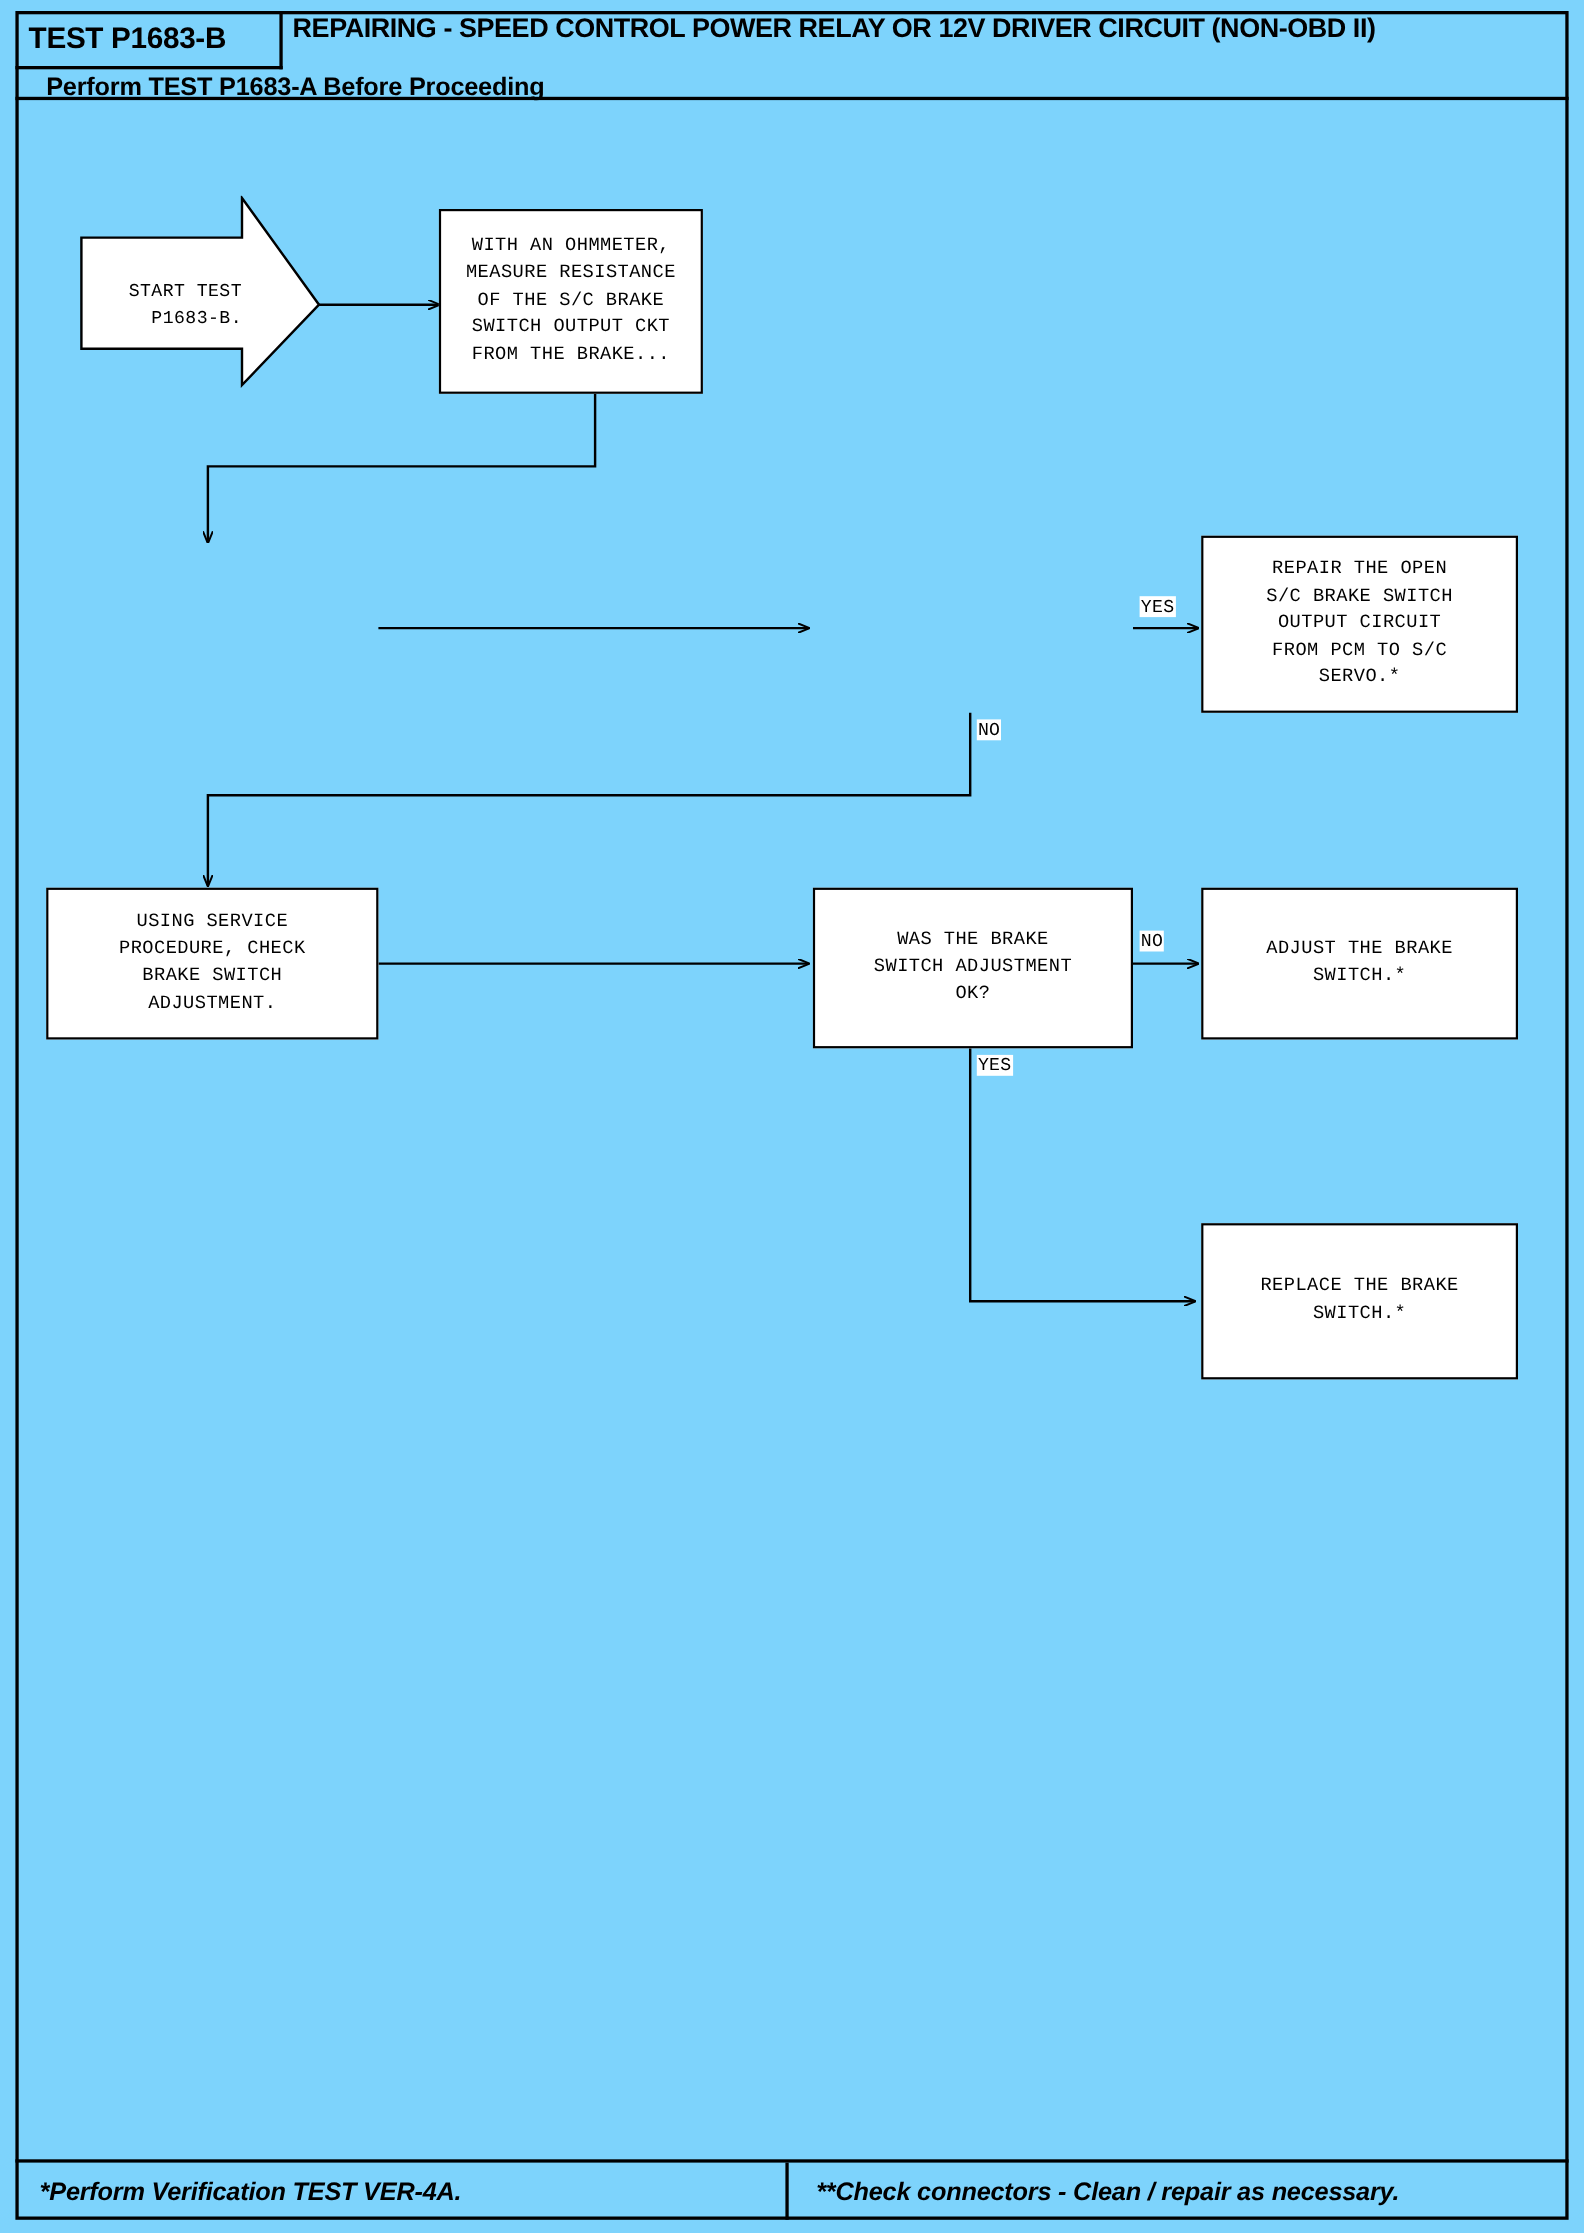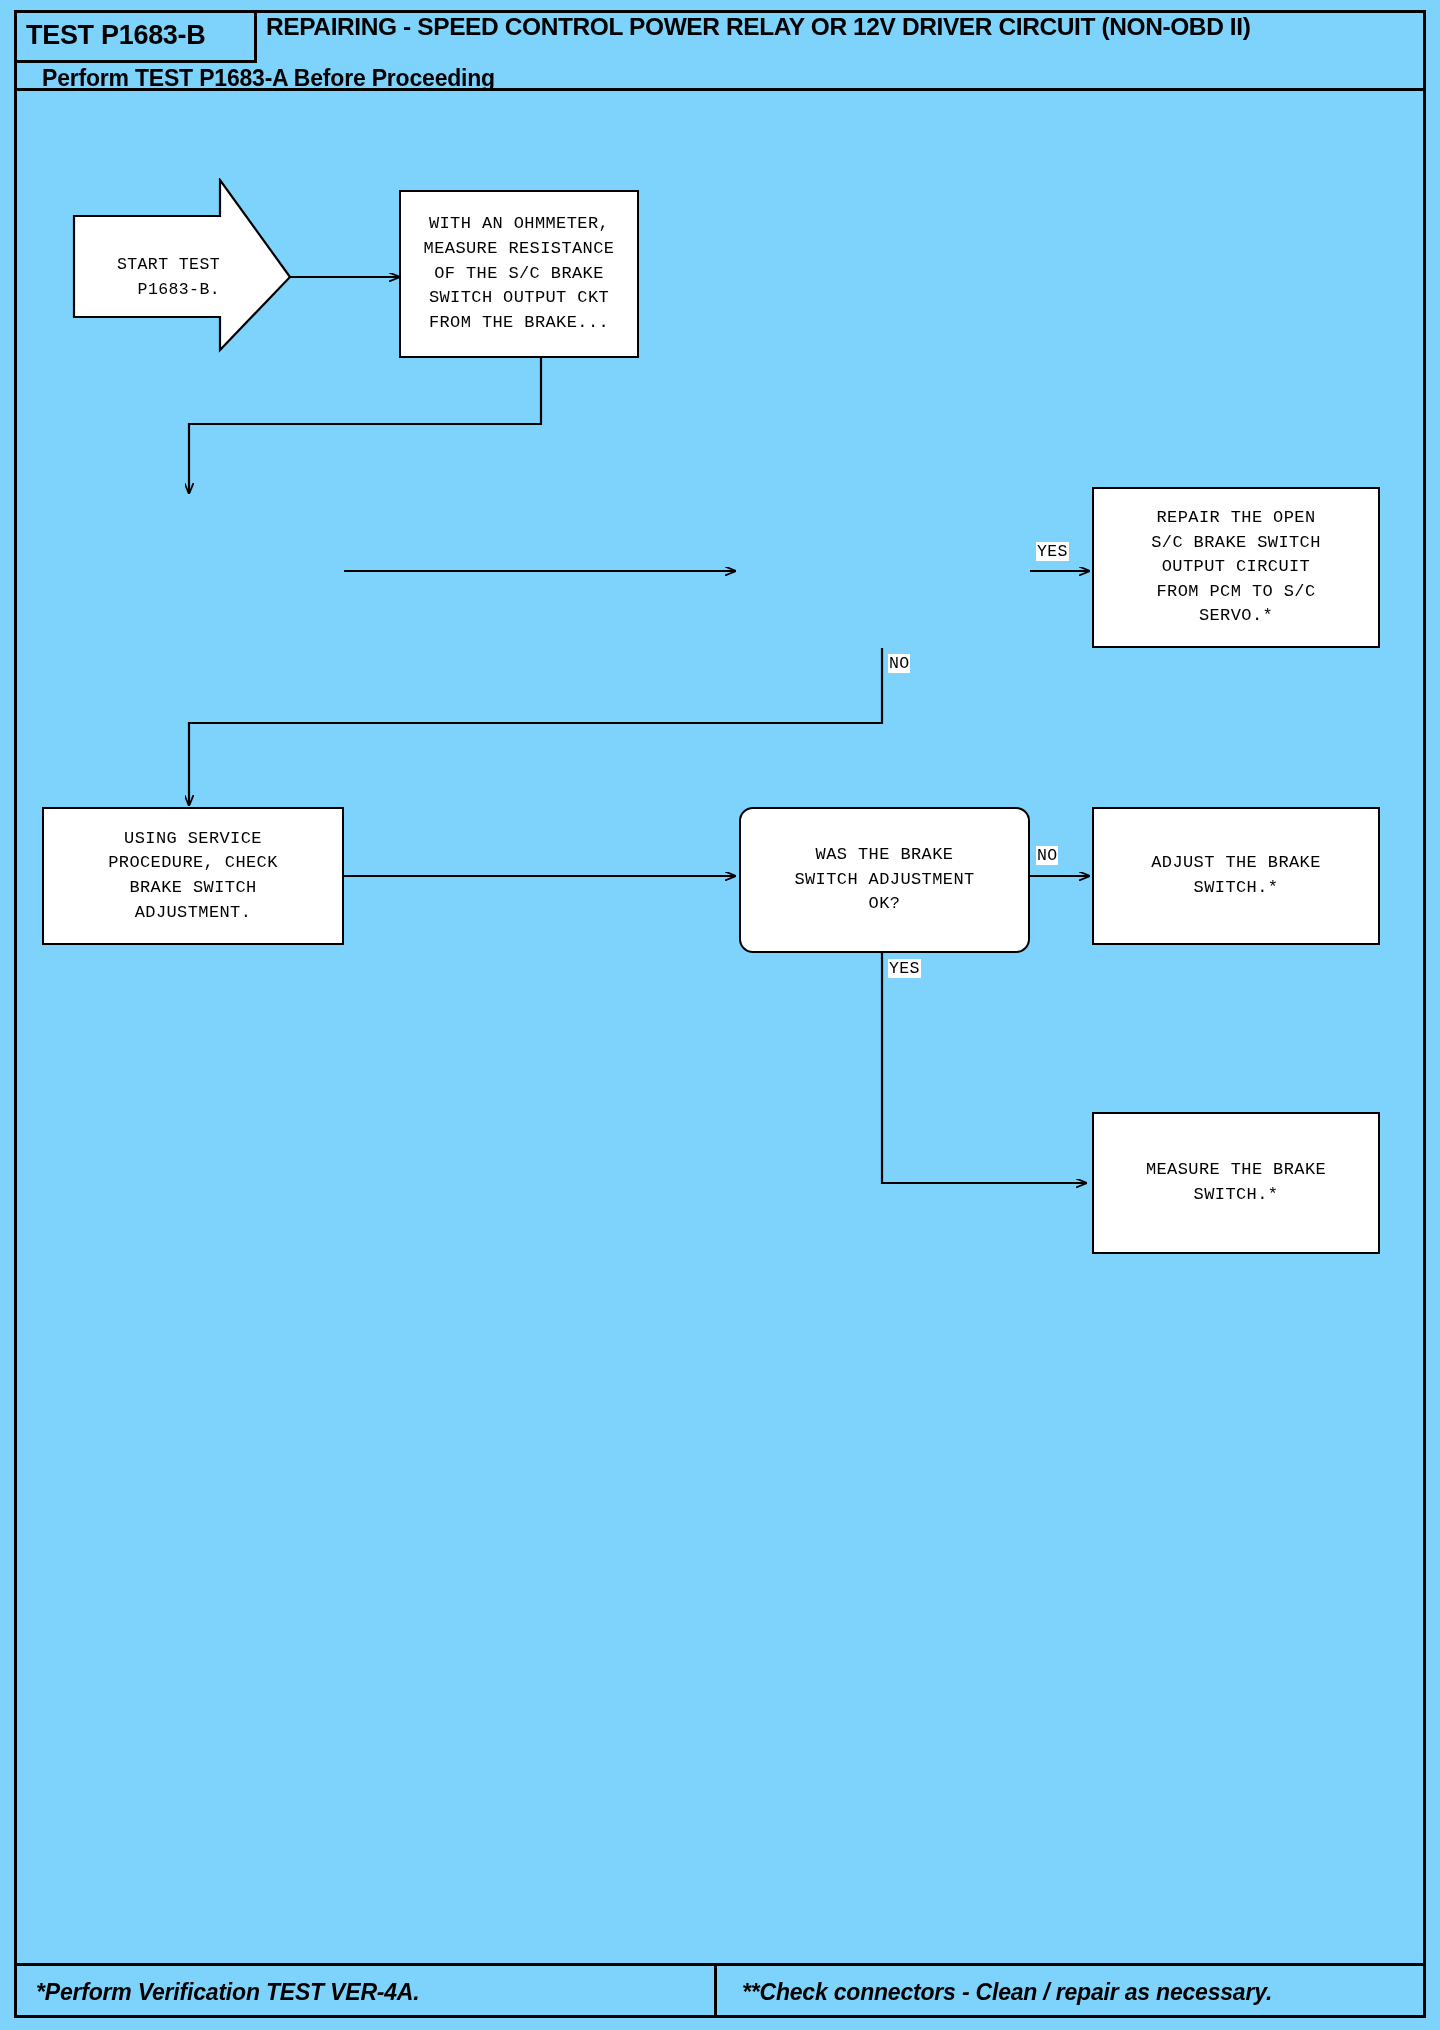--- a/index.html
+++ b/index.html
@@ -234,28 +234,28 @@
 S/C BRAKE SWITCH
 OUTPUT CIRCUIT
 FROM PCM TO S/C
 SERVO.*</div>
 
   <div class="node" style="left:42px; top:807px; width:302px; height:138px;">USING SERVICE
 PROCEDURE, CHECK
 BRAKE SWITCH
 ADJUSTMENT.</div>
 
-  <div class="node" style="left:739px; top:807px; width:291px; height:146px;border-radius:14px;">WAS THE BRAKE
+  <div class="node" style="left:739px; top:807px; width:291px; height:146px;">WAS THE BRAKE
 SWITCH ADJUSTMENT
 OK?</div>
 
   <div class="node" style="left:1092px; top:807px; width:288px; height:138px;">ADJUST THE BRAKE
 SWITCH.*</div>
 
-  <div class="node" style="left:1092px; top:1112px; width:288px; height:142px;">MEASURE THE BRAKE
+  <div class="node" style="left:1092px; top:1112px; width:288px; height:142px;">REPLACE THE BRAKE
 SWITCH.*</div>
 
   <div class="branch-label" style="left:1036px; top:542px;">YES</div>
   <div class="branch-label" style="left:888px; top:654px;">NO</div>
   <div class="branch-label" style="left:1036px; top:846px;">NO</div>
   <div class="branch-label" style="left:888px; top:959px;">YES</div>
 
   <div class="footer-band">
     <div class="footer-cell footer-left">*Perform Verification TEST VER-4A.</div>
     <div class="footer-divider"></div>

